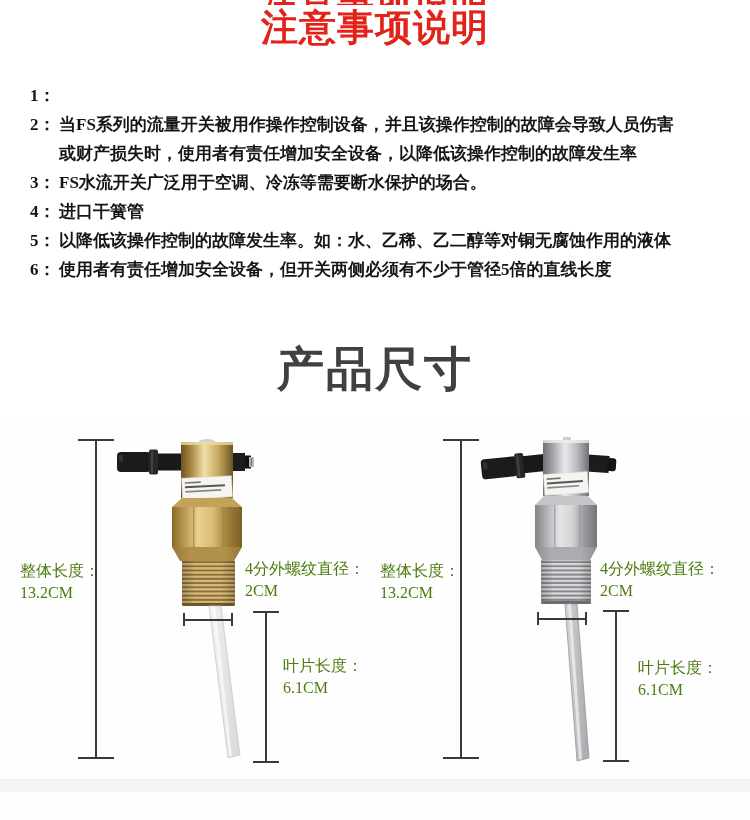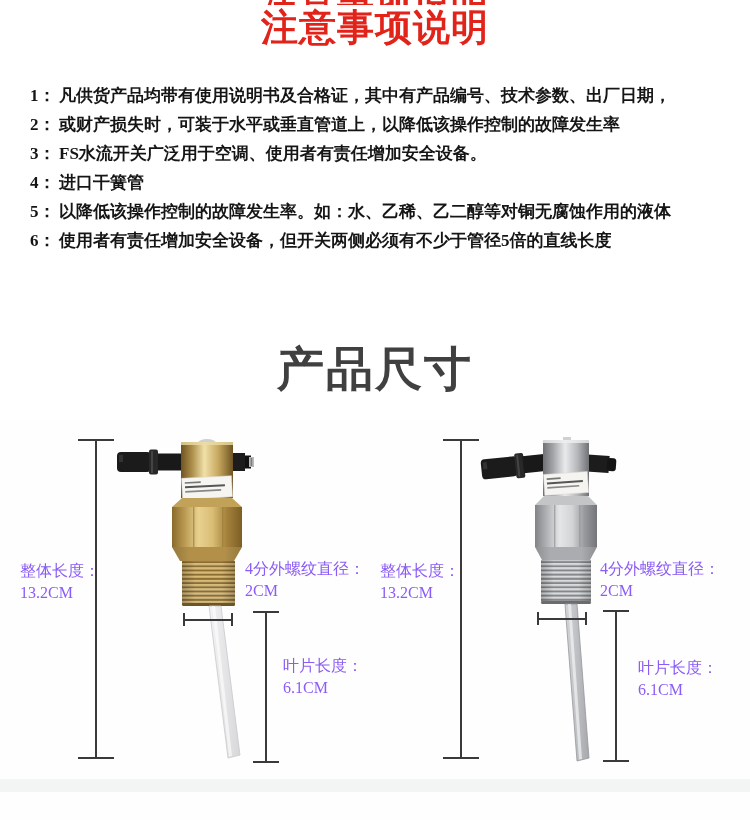--- a/index.html
+++ b/index.html
@@ -26,51 +26,51 @@
   .photo-edge{position:absolute;top:359px;left:0;width:750px;height:13px;background:#f3f4f4;}
 
   .prod-svg{position:absolute;width:160px;height:330px;}
   .svg-left{left:105px;top:17px;}
   .svg-right{left:475px;top:17px;}
 
   
   .dline{position:absolute;background:#3a3a3a;}
 
   
-  .dim-label{position:absolute;color:#8b5cf6;font-size:16px;line-height:22px;font-weight:normal;}
+  .dim-label{position:absolute;color:#4d7c0f;font-size:16px;line-height:22px;font-weight:normal;}
   .dim-label span{display:block;}
 </style>
 </head>
 <body>
 
 <div class="page">
 
   <div class="top-crop">
     <span style="color: rgb(226, 35, 26);">注意事项说明</span>
   </div>
 
   <h1 class="notice-title" style="color: rgb(226, 35, 26);">注意事项说明</h1>
 
   <div class="notice-list">
     <div class="n-item">
       <div class="n-num">1：</div>
       <div class="n-text">
-        <span>凡供货产品均带有使用说明书及合格证，其中有产品编号、技术参数、出厂日期，</span>
       </div>
     </div>
     <div class="n-item">
       <div class="n-num">2：</div>
       <div class="n-text">
-        <span>或财产损失时，可装于水平或垂直管道上，以降低该操作控制的故障发生率</span>
+        <span>当FS系列的流量开关被用作操作控制设备，并且该操作控制的故障会导致人员伤害</span>
+        <span>或财产损失时，使用者有责任增加安全设备，以降低该操作控制的故障发生率</span>
       </div>
     </div>
     <div class="n-item">
       <div class="n-num">3：</div>
       <div class="n-text">
-        <span>FS水流开关广泛用于空调、使用者有责任增加安全设备。</span>
+        <span>FS水流开关广泛用于空调、冷冻等需要断水保护的场合。</span>
       </div>
     </div>
     <div class="n-item">
       <div class="n-num">4：</div>
       <div class="n-text">
         <span>进口干簧管</span>
       </div>
     </div>
     <div class="n-item">
       <div class="n-num">5：</div>

